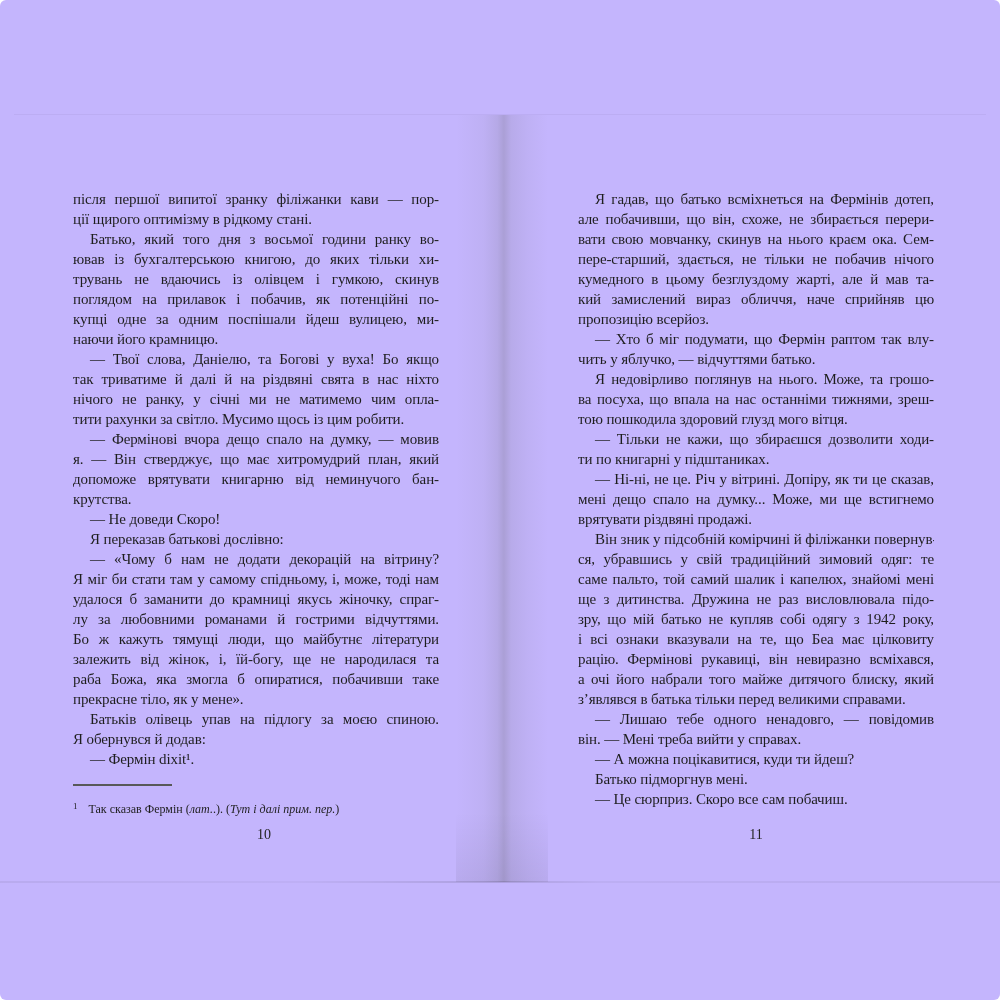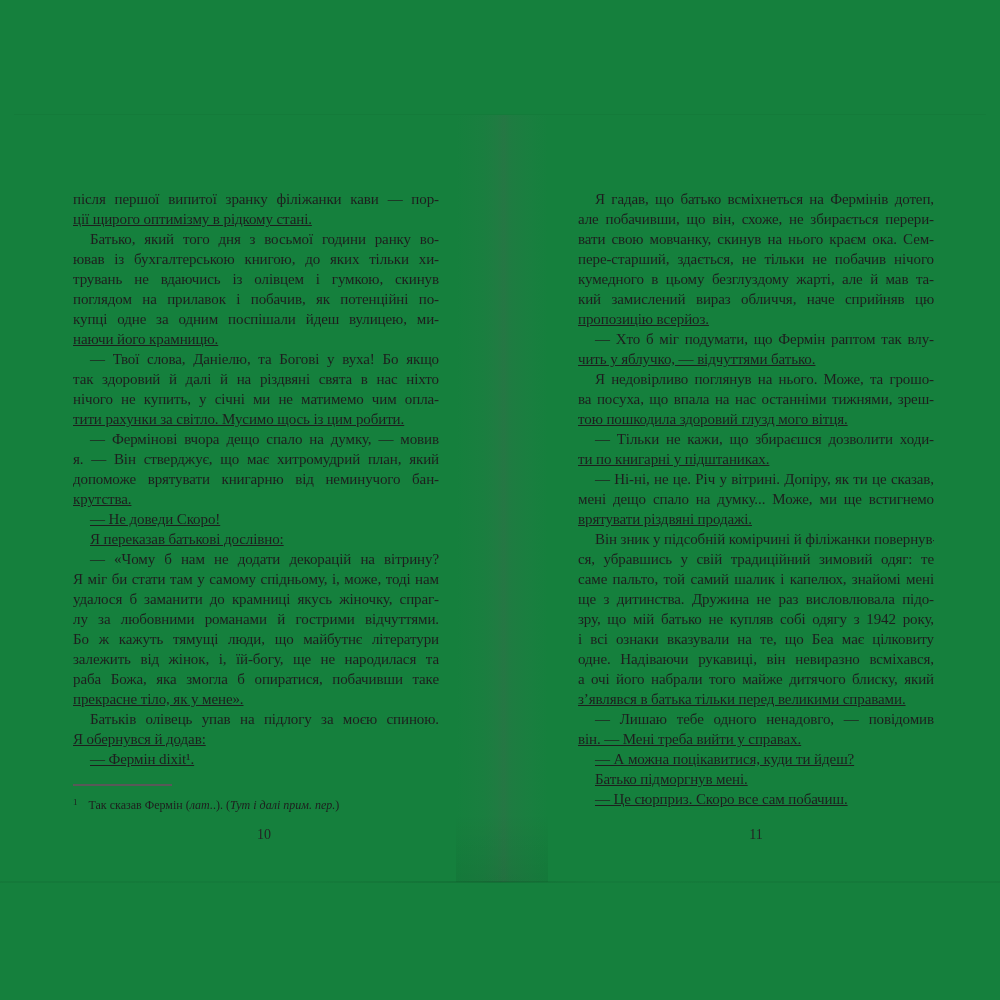--- a/index.html
+++ b/index.html
@@ -4,24 +4,25 @@
 <style>
   html, body {
     margin: 0;
     padding: 0;
     background: #ffffff;
   }
   .spread {
     position: relative;
     width: 1000px;
     height: 1000px;
-    background: #15803d;
+    background: #c4b5fd;
     overflow: hidden;
     font-family: "Liberation Serif", "DejaVu Serif", serif;
     color: #1e1e1e;
+    border-radius: 6px;
   }
   .page-top-edge {
     position: absolute;
     left: 14px;
     top: 114px;
     width: 972px;
     height: 1px;
     background: rgba(0,0,0,0.04);
   }
   .page-bottom-edge {
@@ -67,37 +68,37 @@
   .textcol.left  { left: 73px;  width: 366px; }
   .textcol.right { left: 578px; width: 356px; }
   .tline {
     height: 20px;
     line-height: 20px;
     white-space: nowrap;
     overflow: hidden;
     text-align: justify;
     text-align-last: justify;
   }
-  .tline.end { text-align-last: left; text-decoration: underline; }
+  .tline.end { text-align-last: left; }
   .tline.ind { padding-left: 17px; }
   .footnote {
     position: absolute;
     left: 73px;
     top: 784px;
     width: 366px;
   }
   .fn-rule {
     width: 99px;
     height: 2px;
     background: #585858;
   }
   .fn-line {
     margin-top: 9px;
     font-size: 12px;
-    line-height: 15px;
+    line-height: 23px;
     white-space: nowrap;
   }
   .fn-marker {
     font-size: 9px;
     vertical-align: 4px;
     margin-right: 11px;
   }
   .fn-line .it { font-style: italic; }
   .pagenum {
     position: absolute;
@@ -120,22 +121,22 @@
   <div class="textcol left" id="lines-left">
       <div class="tline">після першої випитої зранку філіжанки кави — пор-</div>
       <div class="tline end">ції щирого оптимізму в рідкому стані.</div>
       <div class="tline ind">Батько, який того дня з восьмої години ранку во-</div>
       <div class="tline">ював із бухгалтерською книгою, до яких тільки хи-</div>
       <div class="tline">трувань не вдаючись із олівцем і гумкою, скинув</div>
       <div class="tline">поглядом на прилавок і побачив, як потенційні по-</div>
       <div class="tline">купці одне за одним поспішали йдеш вулицею, ми-</div>
       <div class="tline end">наючи його крамницю.</div>
       <div class="tline ind">— Твої слова, Даніелю, та Богові у вуха! Бо якщо</div>
-      <div class="tline">так здоровий й далі й на різдвяні свята в нас ніхто</div>
-      <div class="tline">нічого не купить, у січні ми не матимемо чим опла-</div>
+      <div class="tline">так триватиме й далі й на різдвяні свята в нас ніхто</div>
+      <div class="tline">нічого не ранку, у січні ми не матимемо чим опла-</div>
       <div class="tline end">тити рахунки за світло. Мусимо щось із цим робити.</div>
       <div class="tline ind">— Фермінові вчора дещо спало на думку, — мовив</div>
       <div class="tline">я. — Він стверджує, що має хитромудрий план, який</div>
       <div class="tline">допоможе врятувати книгарню від неминучого бан-</div>
       <div class="tline end">крутства.</div>
       <div class="tline ind end">— Не доведи Скоро!</div>
       <div class="tline ind end">Я переказав батькові дослівно:</div>
       <div class="tline ind">— «Чому б нам не додати декорацій на вітрину?</div>
       <div class="tline">Я міг би стати там у самому спідньому, і, може, тоді нам</div>
       <div class="tline">удалося б заманити до крамниці якусь жіночку, спраг-</div>
@@ -173,21 +174,21 @@
       <div class="tline end">ти по книгарні у підштаниках.</div>
       <div class="tline ind">— Ні-ні, не це. Річ у вітрині. Допіру, як ти це сказав,</div>
       <div class="tline">мені дещо спало на думку... Може, ми ще встигнемо</div>
       <div class="tline end">врятувати різдвяні продажі.</div>
       <div class="tline ind">Він зник у підсобній комірчині й філіжанки повернув-</div>
       <div class="tline">ся, убравшись у свій традиційний зимовий одяг: те</div>
       <div class="tline">саме пальто, той самий шалик і капелюх, знайомі мені</div>
       <div class="tline">ще з дитинства. Дружина не раз висловлювала підо-</div>
       <div class="tline">зру, що мій батько не купляв собі одягу з 1942 року,</div>
       <div class="tline">і всі ознаки вказували на те, що Беа має цілковиту</div>
-      <div class="tline">одне. Надіваючи рукавиці, він невиразно всміхався,</div>
+      <div class="tline">рацію. Фермінові рукавиці, він невиразно всміхався,</div>
       <div class="tline">а очі його набрали того майже дитячого блиску, який</div>
       <div class="tline end">з’являвся в батька тільки перед великими справами.</div>
       <div class="tline ind">— Лишаю тебе одного ненадовго, — повідомив</div>
       <div class="tline end">він. — Мені треба вийти у справах.</div>
       <div class="tline ind end">— А можна поцікавитися, куди ти йдеш?</div>
       <div class="tline ind end">Батько підморгнув мені.</div>
       <div class="tline ind end">— Це сюрприз. Скоро все сам побачиш.</div>
     </div>
 
   <div class="pagenum right-num">11</div>

